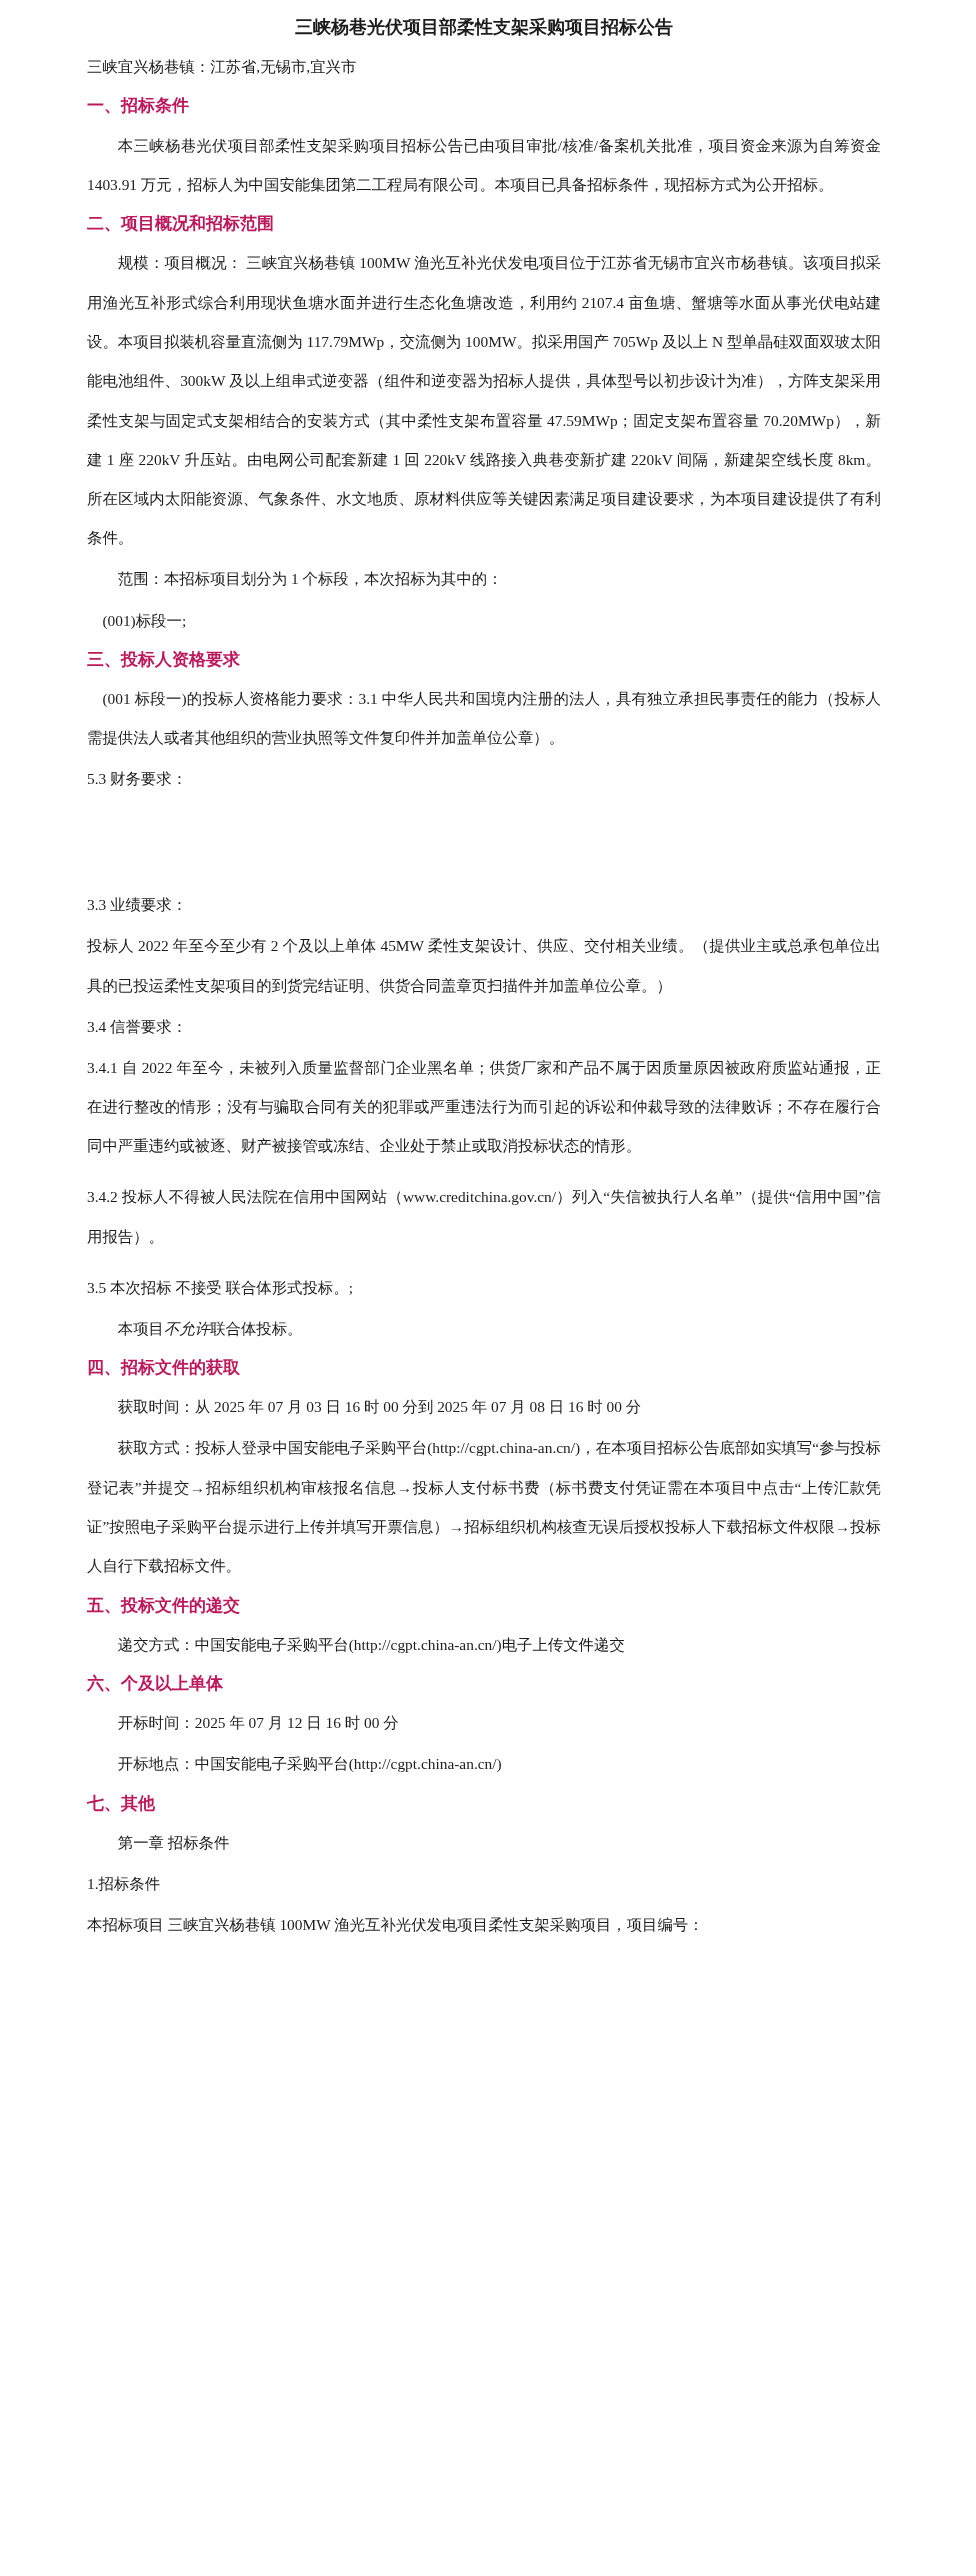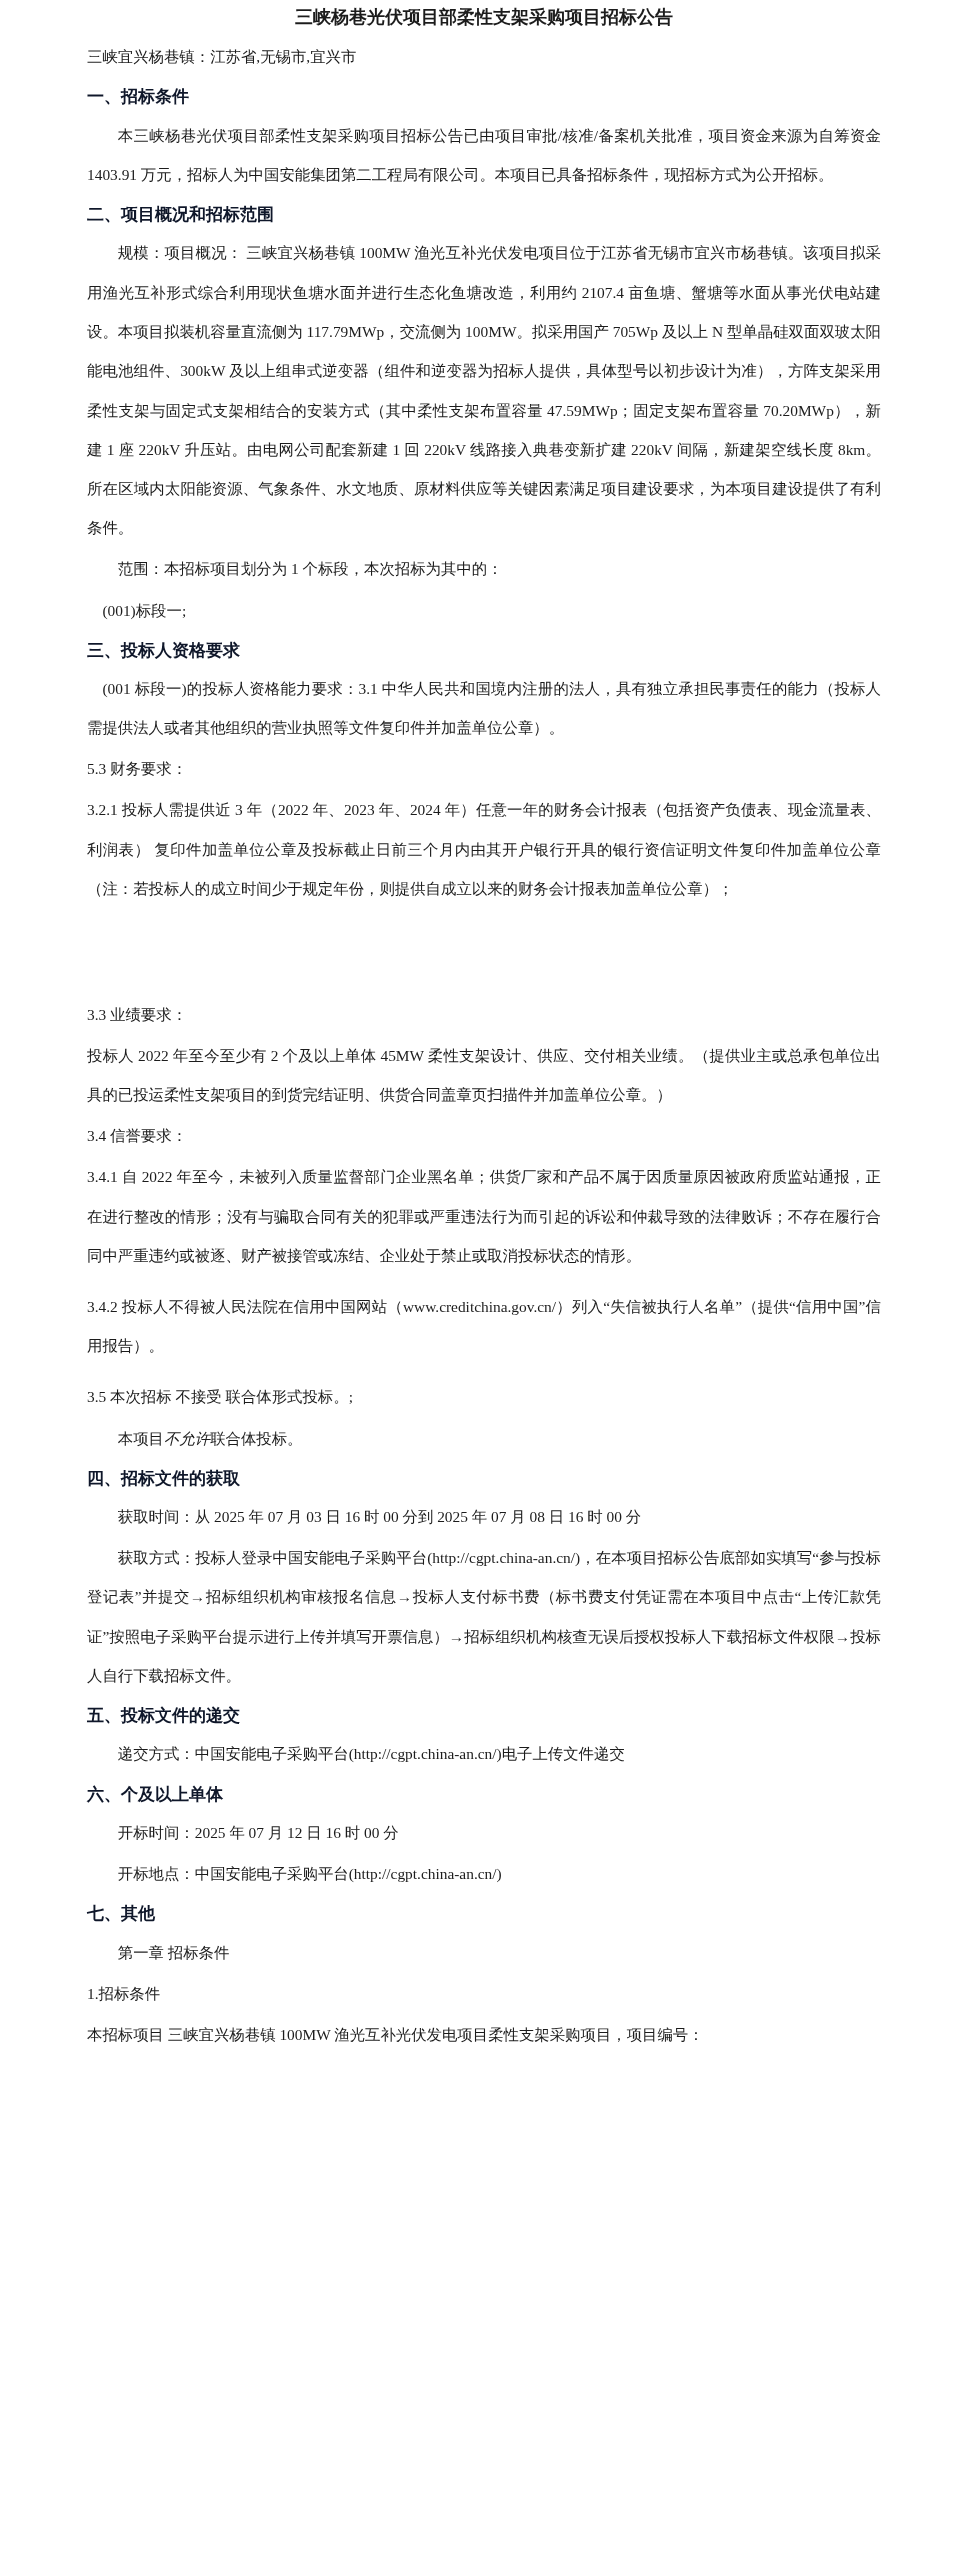--- a/index.html
+++ b/index.html
@@ -8,21 +8,21 @@
     color: #1c1c1c;
     -webkit-font-smoothing: antialiased;
   }
   .page {
     position: relative;
     width: 977px;
     height: 2576px;
     margin: 0 auto;
     background: #ffffff;
     box-sizing: border-box;
-    padding: 2px 96px 36px 87px;
+    padding: 12px 96px 36px 87px;
     overflow: hidden;
   }
   .doc-title {
     text-align: center;
     font-size: 18px;
     font-weight: bold;
     line-height: 1.45;
     margin: 1.8px 0 7.2px 0;
   }
   .doc-subtitle {
@@ -36,26 +36,26 @@
   .region-line { margin-top: 76px; }
   p.body {
     font-size: 15.4px;
     line-height: 2.55;
     margin: 1.8px 0;
     text-align: justify;
   }
   p.indent { text-indent: 2em; }
   p.indent-1 { text-indent: 1em; }
   .sec-h {
-    font-family: Liberation Serif, serif;
+    font-family: Liberation Mono, monospace;
     font-size: 17px;
     font-weight: bold;
     line-height: 1.35;
     margin: 10px 0 6.3px 0;
-    color: #0f172a;
+    color: #be185d;
   }
   .v-gap-lg { height: 83px; }
   .mt-xs { margin-top: 11.8px !important; }
   em.kai { font-style: italic; }
 </style>
 </head>
 <body>
 
 <div class="page">
 
@@ -67,21 +67,20 @@
   <p class="body indent">本三峡杨巷光伏项目部柔性支架采购项目招标公告已由项目审批/核准/备案机关批准，项目资金来源为自筹资金 1403.91 万元，招标人为中国安能集团第二工程局有限公司。本项目已具备招标条件，现招标方式为公开招标。</p>
 
   <h2 class="sec-h">二、项目概况和招标范围</h2>
   <p class="body indent">规模：项目概况： 三峡宜兴杨巷镇 100MW 渔光互补光伏发电项目位于江苏省无锡市宜兴市杨巷镇。该项目拟采用渔光互补形式综合利用现状鱼塘水面并进行生态化鱼塘改造，利用约 2107.4 亩鱼塘、蟹塘等水面从事光伏电站建设。本项目拟装机容量直流侧为 117.79MWp，交流侧为 100MW。拟采用国产 705Wp 及以上 N 型单晶硅双面双玻太阳能电池组件、300kW 及以上组串式逆变器（组件和逆变器为招标人提供，具体型号以初步设计为准），方阵支架采用柔性支架与固定式支架相结合的安装方式（其中柔性支架布置容量 47.59MWp；固定支架布置容量 70.20MWp），新建 1 座 220kV 升压站。由电网公司配套新建 1 回 220kV 线路接入典巷变新扩建 220kV 间隔，新建架空线长度 8km。所在区域内太阳能资源、气象条件、水文地质、原材料供应等关键因素满足项目建设要求，为本项目建设提供了有利条件。</p>
   <p class="body indent">范围：本招标项目划分为 1 个标段，本次招标为其中的：</p>
   <p class="body indent-1">(001)标段一;</p>
 
   <h2 class="sec-h">三、投标人资格要求</h2>
   <p class="body indent-1">(001 标段一)的投标人资格能力要求：3.1 中华人民共和国境内注册的法人，具有独立承担民事责任的能力（投标人需提供法人或者其他组织的营业执照等文件复印件并加盖单位公章）。</p>
   <p class="body">5.3 财务要求：</p>
-  <p class="body">3.2.1 投标人需提供近 3 年（2022 年、2023 年、2024 年）任意一年的财务会计报表（包括资产负债表、现金流量表、利润表） 复印件加盖单位公章及投标截止日前三个月内由其开户银行开具的银行资信证明文件复印件加盖单位公章（注：若投标人的成立时间少于规定年份，则提供自成立以来的财务会计报表加盖单位公章）；</p>
 
   <div class="v-gap-lg"></div>
 
   <p class="body">3.3 业绩要求：</p>
   <p class="body">投标人 2022 年至今至少有 2 个及以上单体 45MW 柔性支架设计、供应、交付相关业绩。（提供业主或总承包单位出具的已投运柔性支架项目的到货完结证明、供货合同盖章页扫描件并加盖单位公章。）</p>
   <p class="body">3.4 信誉要求：</p>
   <p class="body">3.4.1 自 2022 年至今，未被列入质量监督部门企业黑名单；供货厂家和产品不属于因质量原因被政府质监站通报，正在进行整改的情形；没有与骗取合同有关的犯罪或严重违法行为而引起的诉讼和仲裁导致的法律败诉；不存在履行合同中严重违约或被逐、财产被接管或冻结、企业处于禁止或取消投标状态的情形。</p>
   <p class="body mt-xs">3.4.2 投标人不得被人民法院在信用中国网站（www.creditchina.gov.cn/）列入“失信被执行人名单”（提供“信用中国”信用报告）。</p>
   <p class="body mt-xs">3.5 本次招标 不接受 联合体形式投标。;</p>
   <p class="body indent"><span>本项目</span><em class="kai">不允许</em><span>联合体投标。</span></p>

